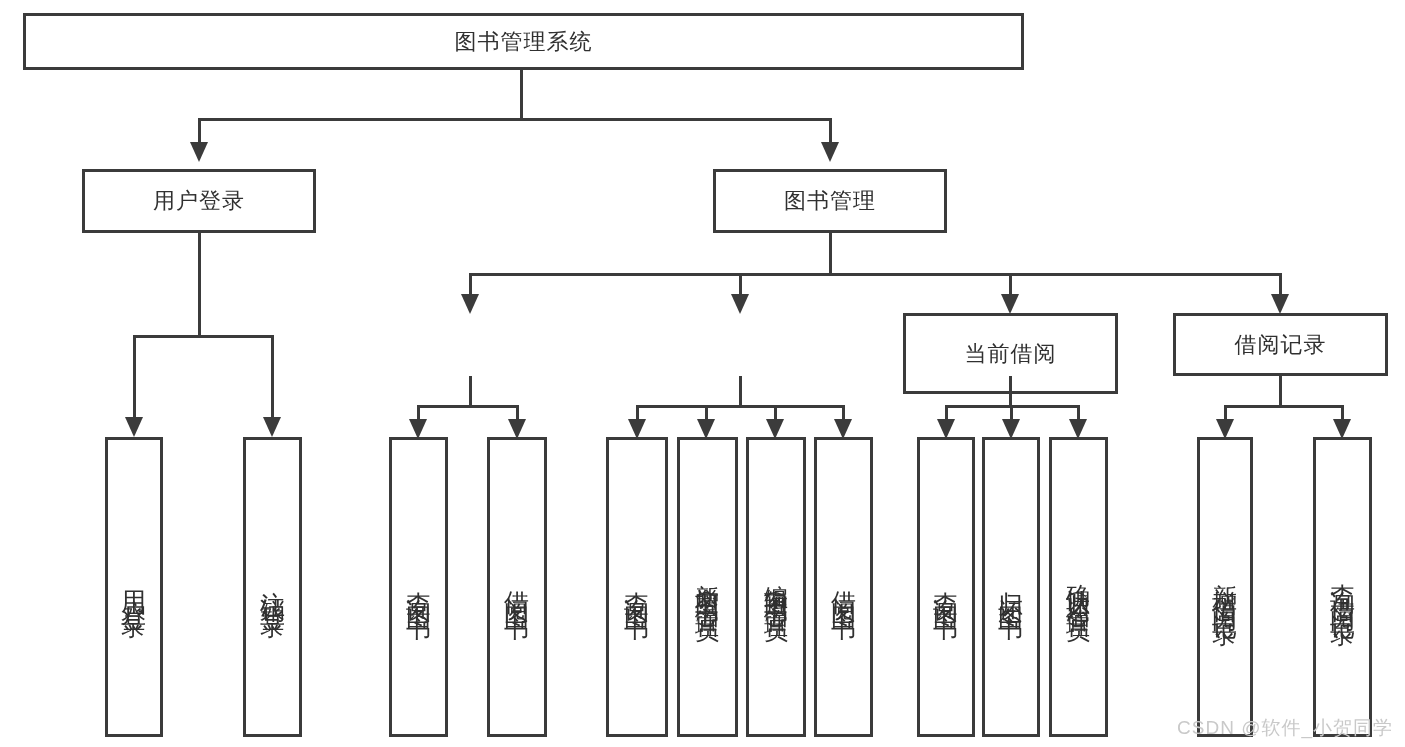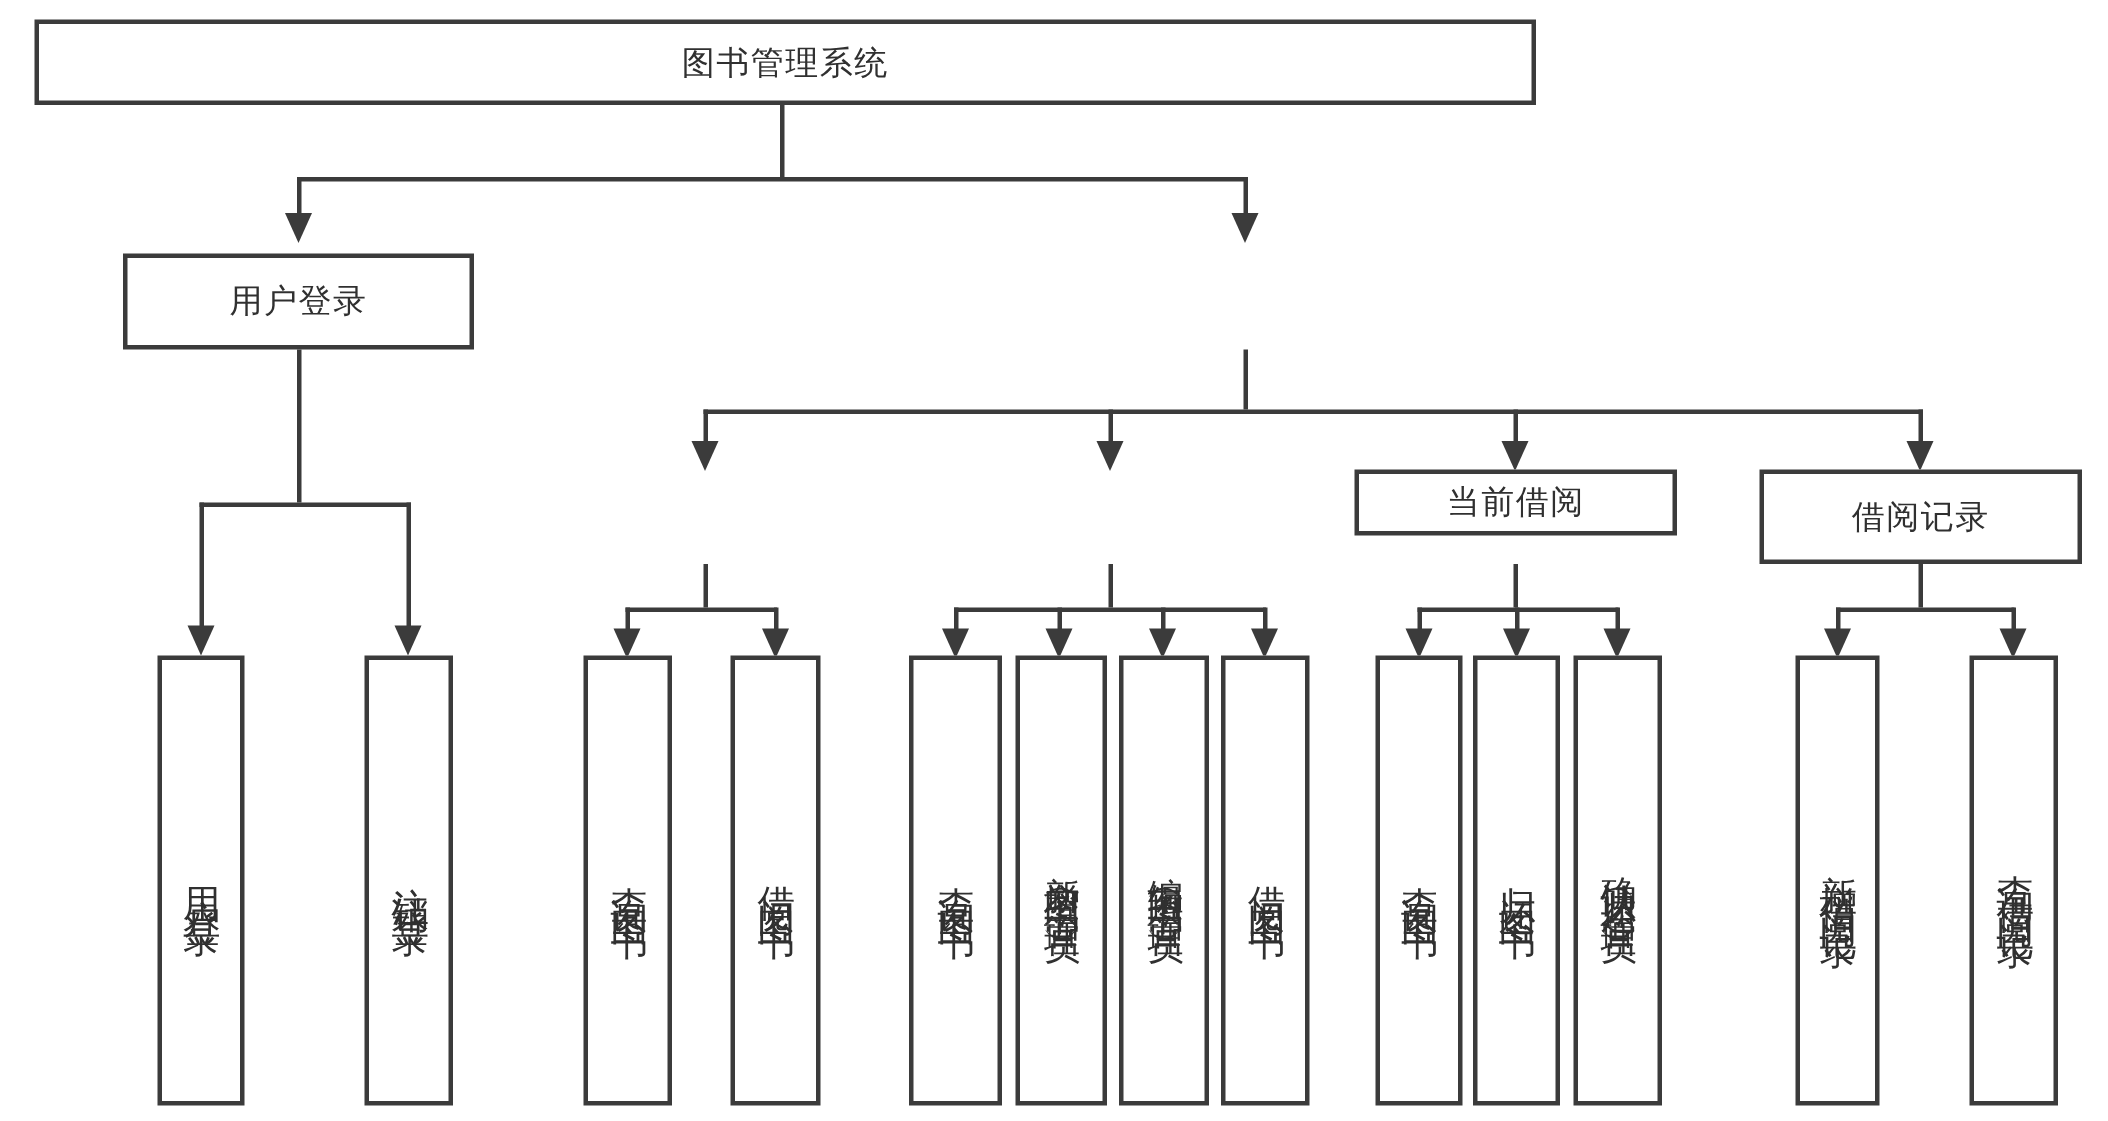--- a/index.html
+++ b/index.html
@@ -69,40 +69,41 @@
   <div class="hbox" style="left:23px;top:13px;width:1001px;height:57px">图书管理系统</div>
 
   <div class="vline" style="left:520px;top:70px;height:48px"></div>
   <div class="hline" style="left:198px;top:118px;width:634px"></div>
   <div class="vline" style="left:198px;top:118px;height:26px"></div>
   <div class="arrow" style="left:190px;top:142px"></div>
   <div class="vline" style="left:829px;top:118px;height:26px"></div>
   <div class="arrow" style="left:821px;top:142px"></div>
 
   <div class="hbox" style="left:82px;top:169px;width:234px;height:64px">用户登录</div>
+  <div class="hbox" style="left:713px;top:169px;width:234px;height:64px">图书管理</div>
 
   <div class="vline" style="left:198px;top:233px;height:102px"></div>
   <div class="hline" style="left:133px;top:335px;width:141px"></div>
   <div class="vline" style="left:133px;top:335px;height:84px"></div>
   <div class="arrow" style="left:125px;top:417px"></div>
   <div class="vline" style="left:271px;top:335px;height:84px"></div>
   <div class="arrow" style="left:263px;top:417px"></div>
 
   <div class="vline" style="left:829px;top:233px;height:40px"></div>
   <div class="hline" style="left:469px;top:273px;width:813px"></div>
   <div class="vline" style="left:469px;top:273px;height:23px"></div>
   <div class="arrow" style="left:461px;top:294px"></div>
   <div class="vline" style="left:739px;top:273px;height:23px"></div>
   <div class="arrow" style="left:731px;top:294px"></div>
   <div class="vline" style="left:1009px;top:273px;height:23px"></div>
   <div class="arrow" style="left:1001px;top:294px"></div>
   <div class="vline" style="left:1279px;top:273px;height:23px"></div>
   <div class="arrow" style="left:1271px;top:294px"></div>
 
-  <div class="hbox" style="left:903px;top:313px;width:215px;height:44px">当前借阅</div>
+  <div class="hbox" style="left:903px;top:313px;width:215px;height:81px">当前借阅</div>
   <div class="hbox" style="left:1173px;top:313px;width:215px;height:63px">借阅记录</div>
 
   <div class="vline" style="left:469px;top:376px;height:29px"></div>
   <div class="hline" style="left:417px;top:405px;width:101px"></div>
   <div class="vline" style="left:417px;top:405px;height:16px"></div>
   <div class="arrow" style="left:409px;top:419px"></div>
   <div class="vline" style="left:516px;top:405px;height:16px"></div>
   <div class="arrow" style="left:508px;top:419px"></div>
 
   <div class="vline" style="left:739px;top:376px;height:29px"></div>
@@ -143,13 +144,14 @@
   <div class="vbox long" style="left:746px;width:60px;line-height:54px">编辑图书（管理员）</div>
   <div class="vbox" style="left:814px;width:59px;line-height:53px">借阅图书</div>
 
   <div class="vbox" style="left:917px;width:58px;line-height:52px">查询图书</div>
   <div class="vbox" style="left:982px;width:58px;line-height:52px">归还图书</div>
   <div class="vbox long" style="left:1049px;width:59px;line-height:53px">确认归还（管理员）</div>
 
   <div class="vbox" style="left:1197px;width:56px;line-height:50px">新增借阅记录</div>
   <div class="vbox" style="left:1313px;width:59px;line-height:53px">查询借阅记录</div>
 
+  <div class="watermark">CSDN @软件_小贺同学</div>
 </div>
 
 </body></html>

